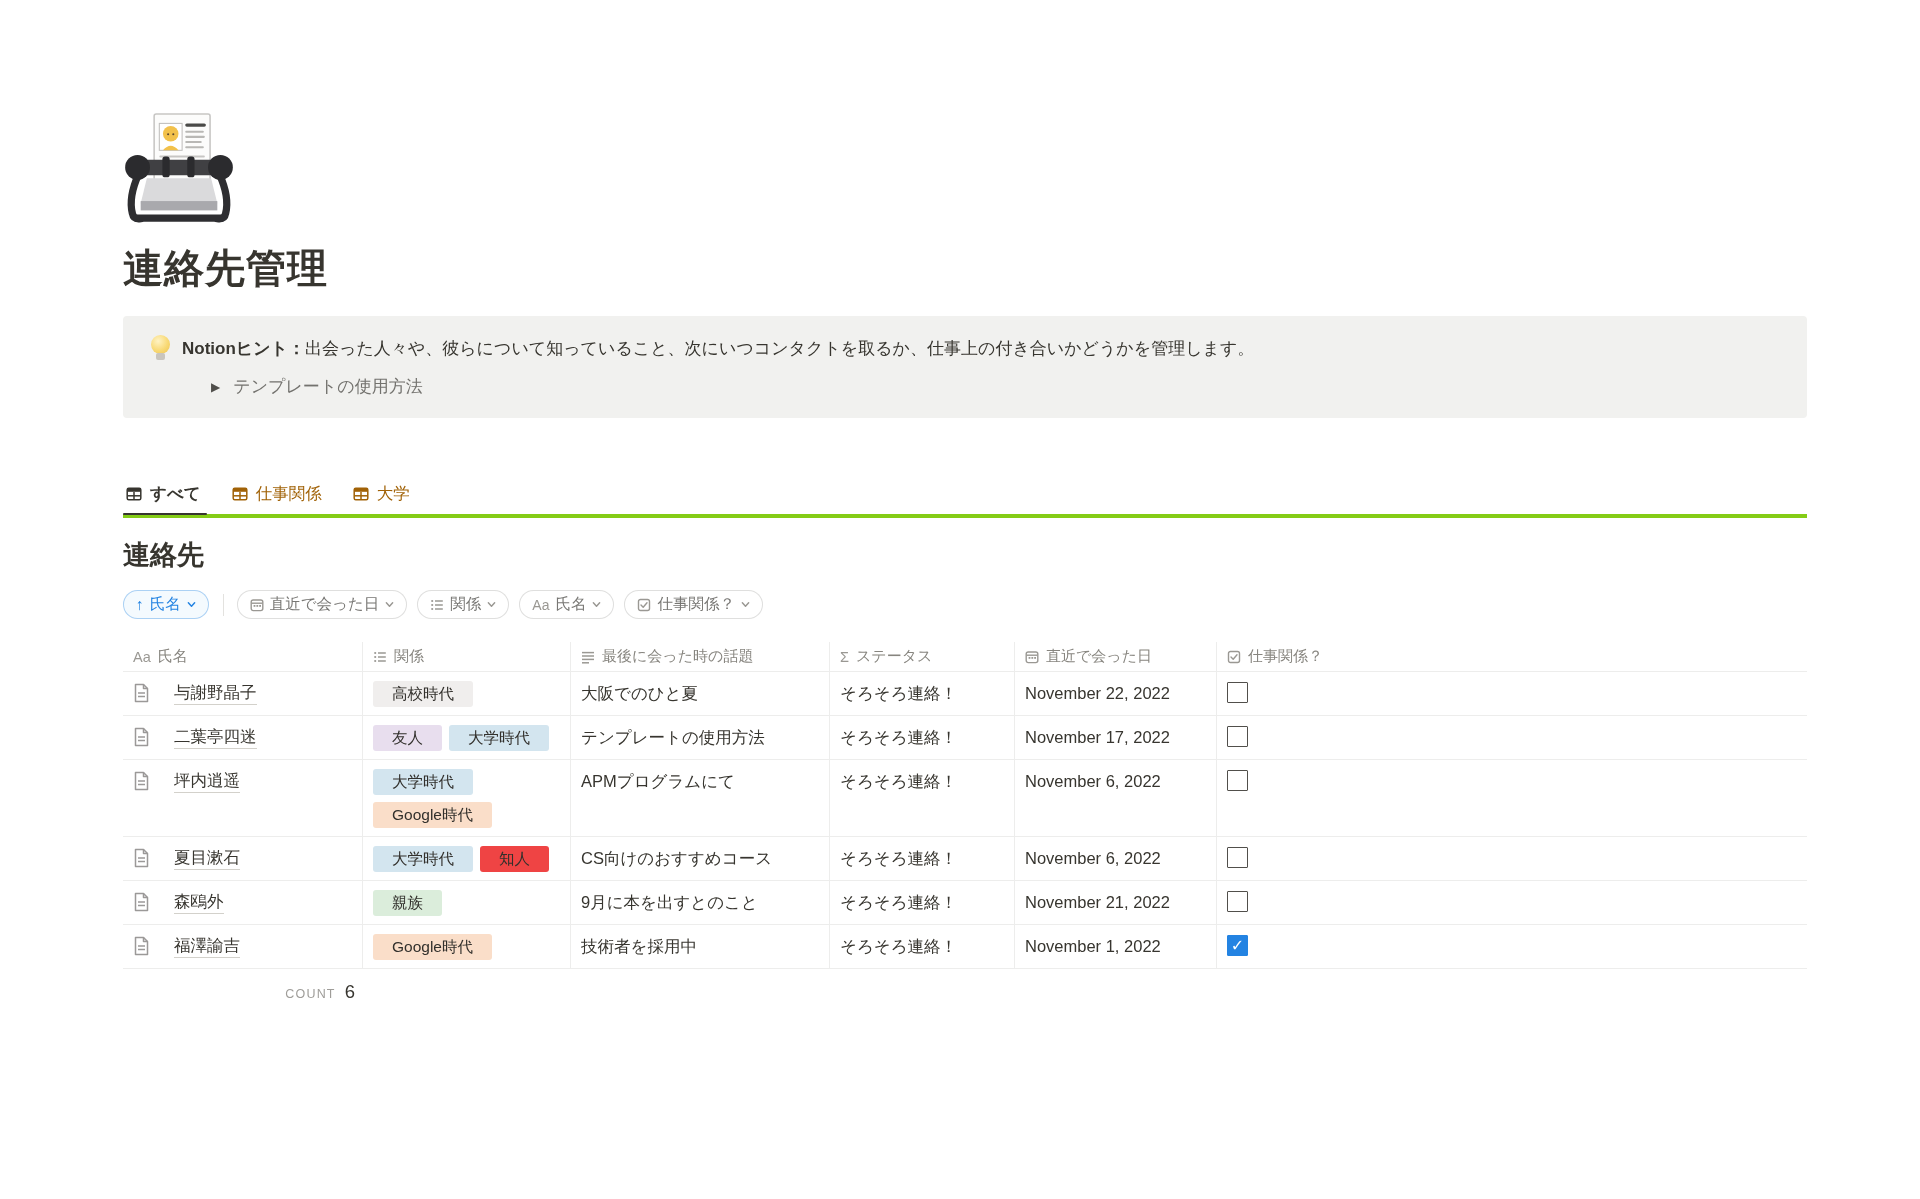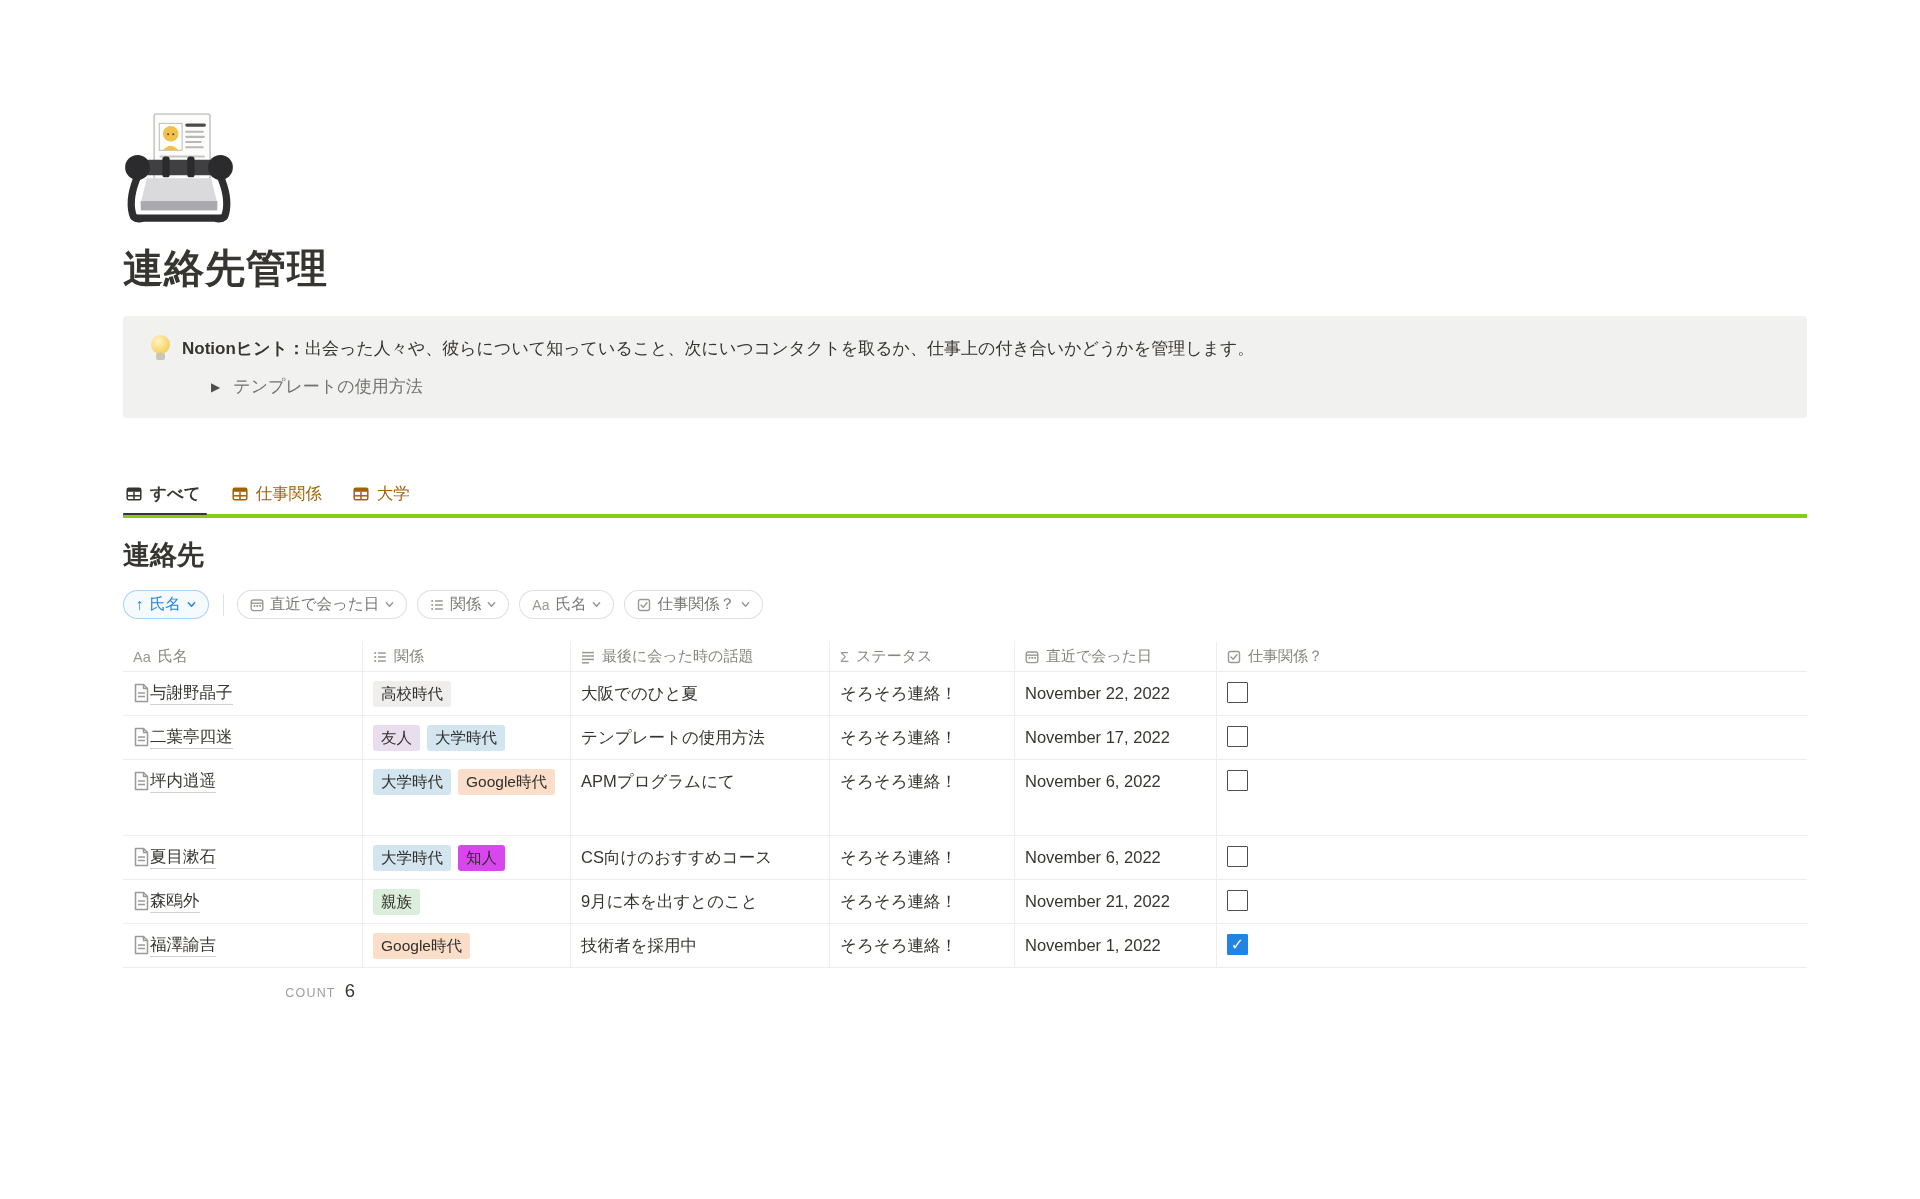--- a/index.html
+++ b/index.html
@@ -89,36 +89,36 @@
   .th:last-child { border-right:none; }
   .th .glyph { color:#9A9893; font-size:14.5px; font-weight:500; }
   .thead { border-bottom:1px solid rgba(55,53,47,0.09); }
   .row { border-bottom:1px solid rgba(55,53,47,0.09); min-height:43px; }
   .row.tall { min-height:76px; }
   .td {
     padding:9px 10px 8px 10px; border-right:1px solid rgba(55,53,47,0.09);
     font-size:16.5px; line-height:24px; display:flex; align-items:flex-start;
   }
   .td:last-child { border-right:none; }
-  .td.name { gap:0; cursor:pointer; }
+  .td.name { gap:24px; cursor:pointer; }
   .td.name svg { margin-top:2px; flex:0 0 auto; }
   .name-text {
     font-weight:500; border-bottom:1px solid #D3D1CB; line-height:22px;
     padding-bottom:1px; white-space:nowrap;
   }
   .td.tags { flex-wrap:wrap; gap:7px; cursor:pointer; }
   .tag {
-    display:inline-block; padding:2px 8px 3px; border-radius:3px;
+    display:inline-block; padding:2px 19px 3px; border-radius:3px;
     font-size:15.5px; line-height:21px; color:#32302C; white-space:nowrap;
   }
   .tag[data-color="gray"]   { background:#F0EEED; }
   .tag[data-color="purple"] { background:#E8DEEE; }
   .tag[data-color="blue"]   { background:#D3E5EF; }
   .tag[data-color="orange"] { background:#FADEC9; }
-  .tag[data-color="red"]    { background:#d946ef; }
+  .tag[data-color="red"]    { background:#ef4444; }
   .tag[data-color="green"]  { background:#DBEDDB; }
 
   .cbx {
     width:21px; height:21px; border:1.6px solid #514F4B; border-radius:1px;
     margin-top:1px; cursor:pointer; position:relative; background:#fff;
   }
   .cbx[data-checked="true"] { background:#2383E2; border-color:#2383E2; }
   .cbx[data-checked="true"]::after {
     content:"✓"; position:absolute; left:0; right:0; top:-1px; bottom:0;
     color:#fff; font-size:16px; font-weight:700; text-align:center; line-height:21px;

